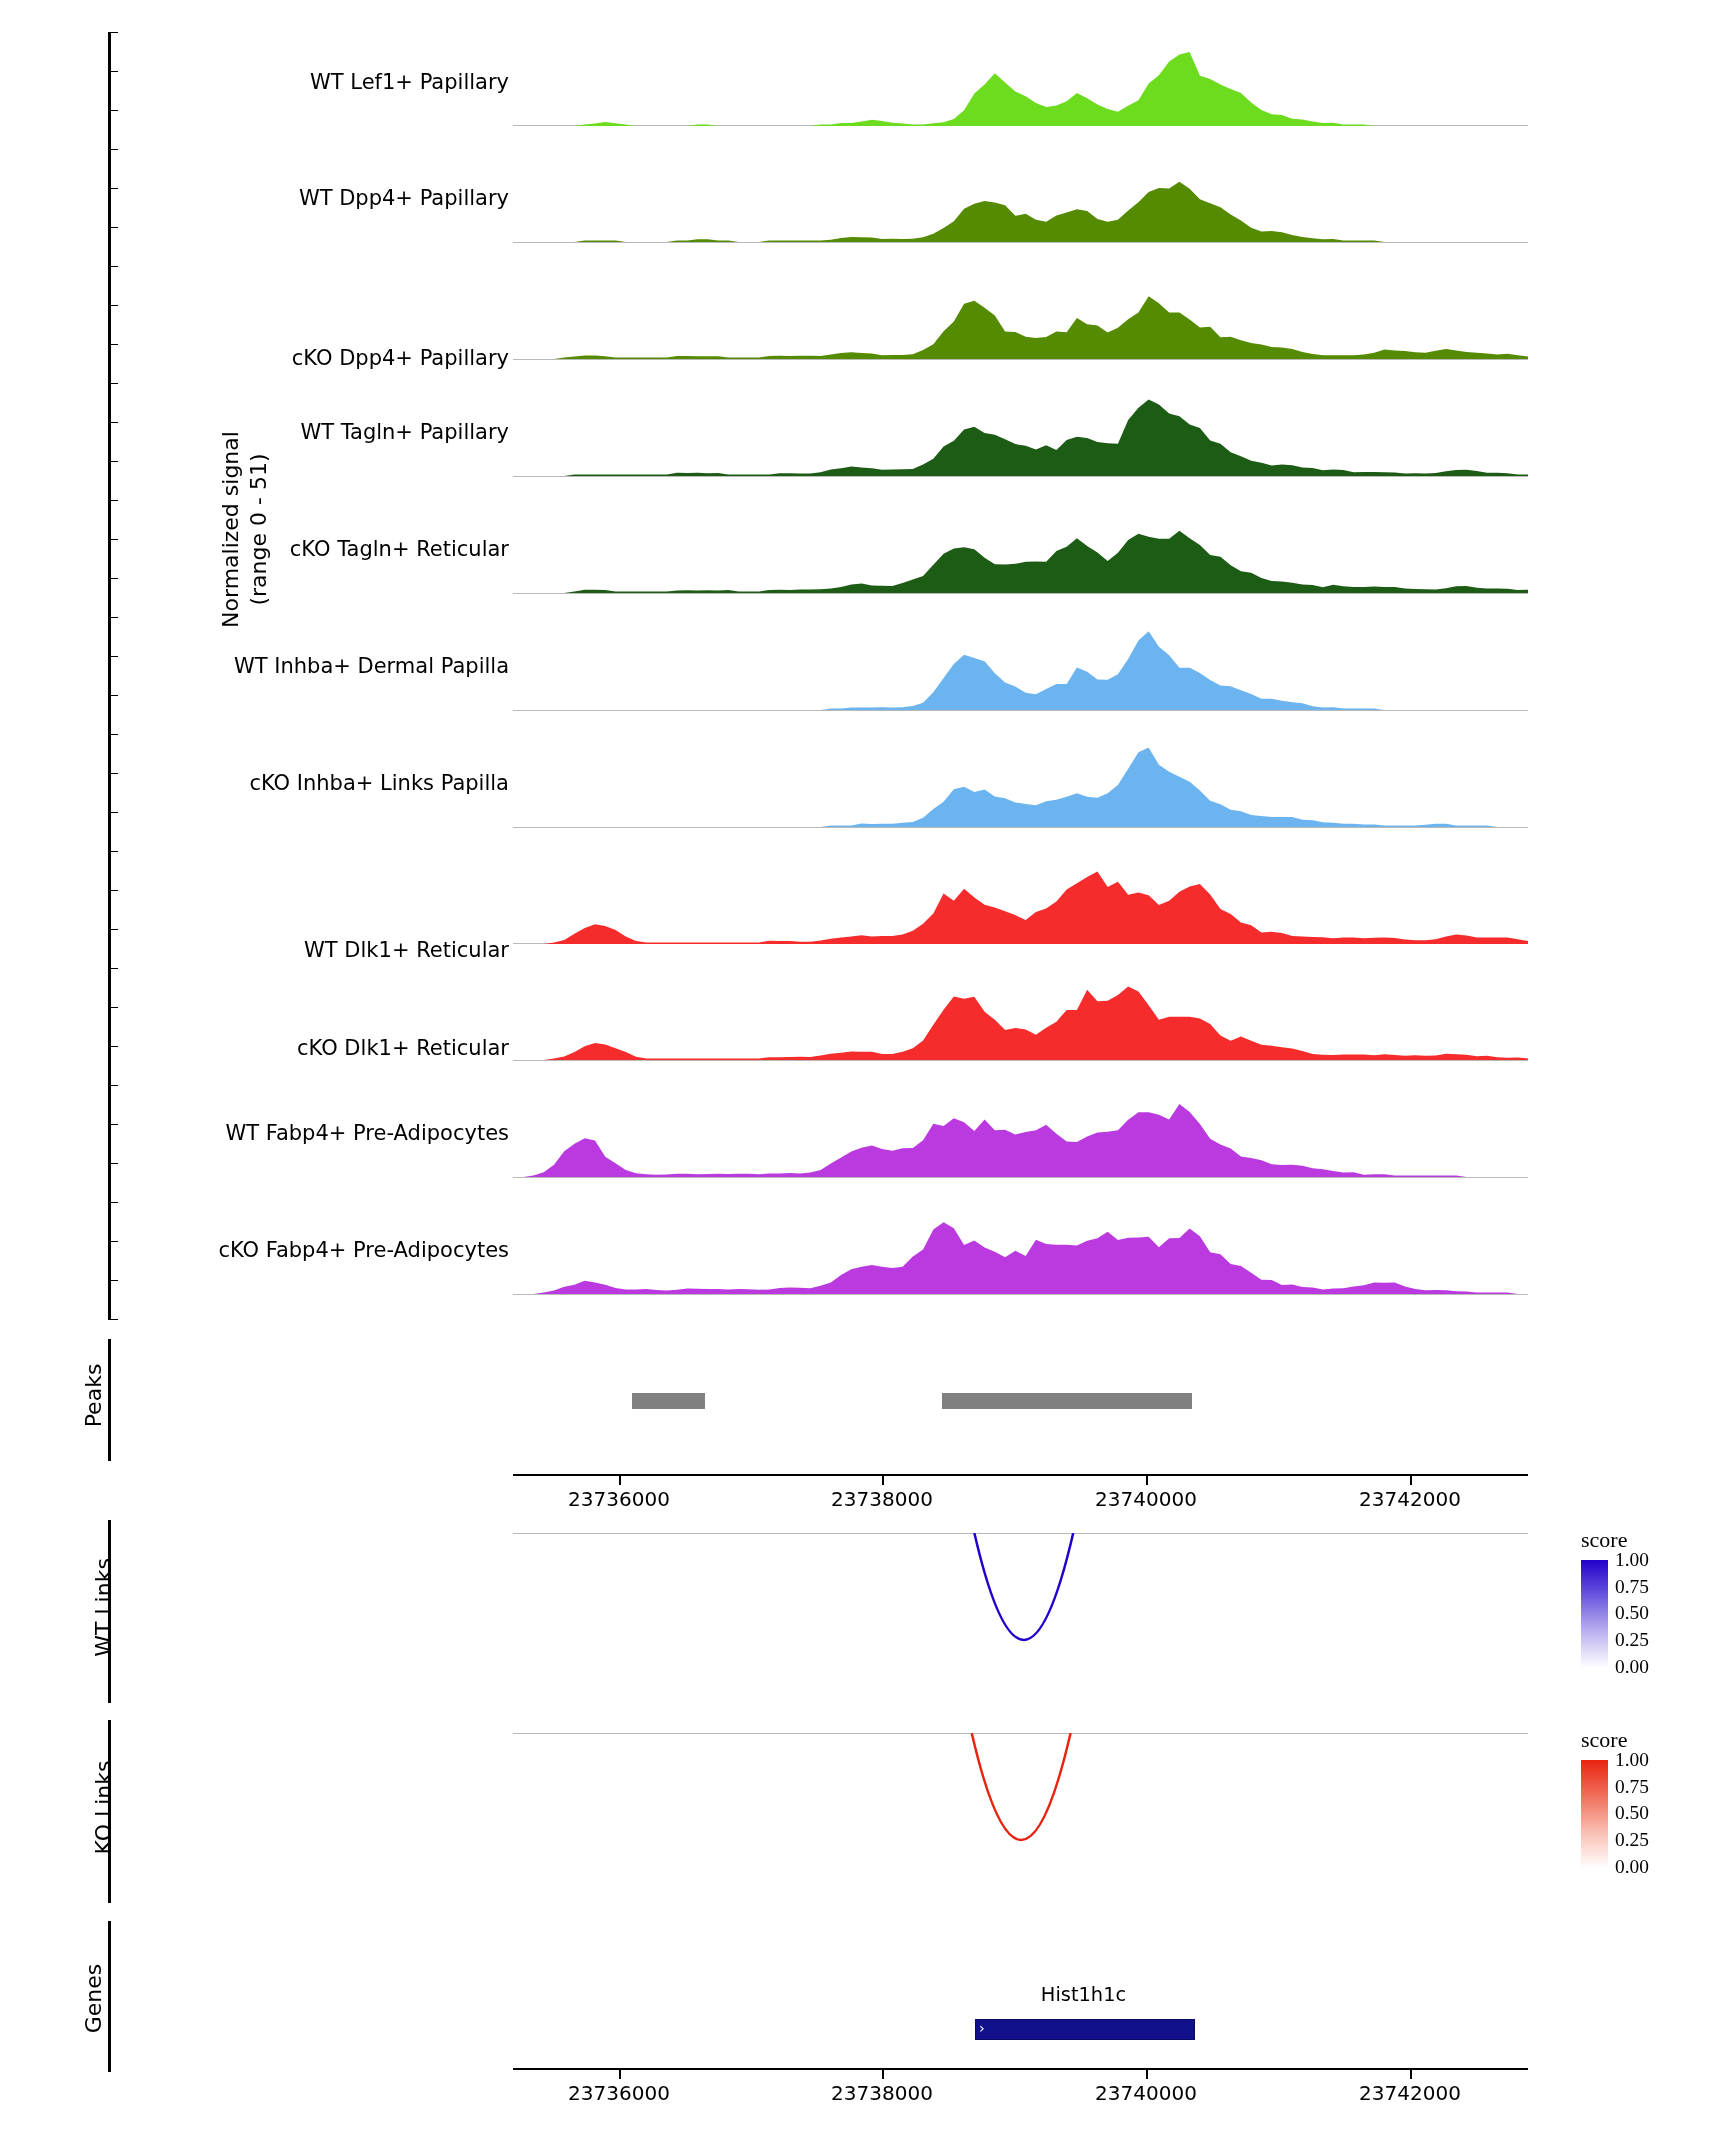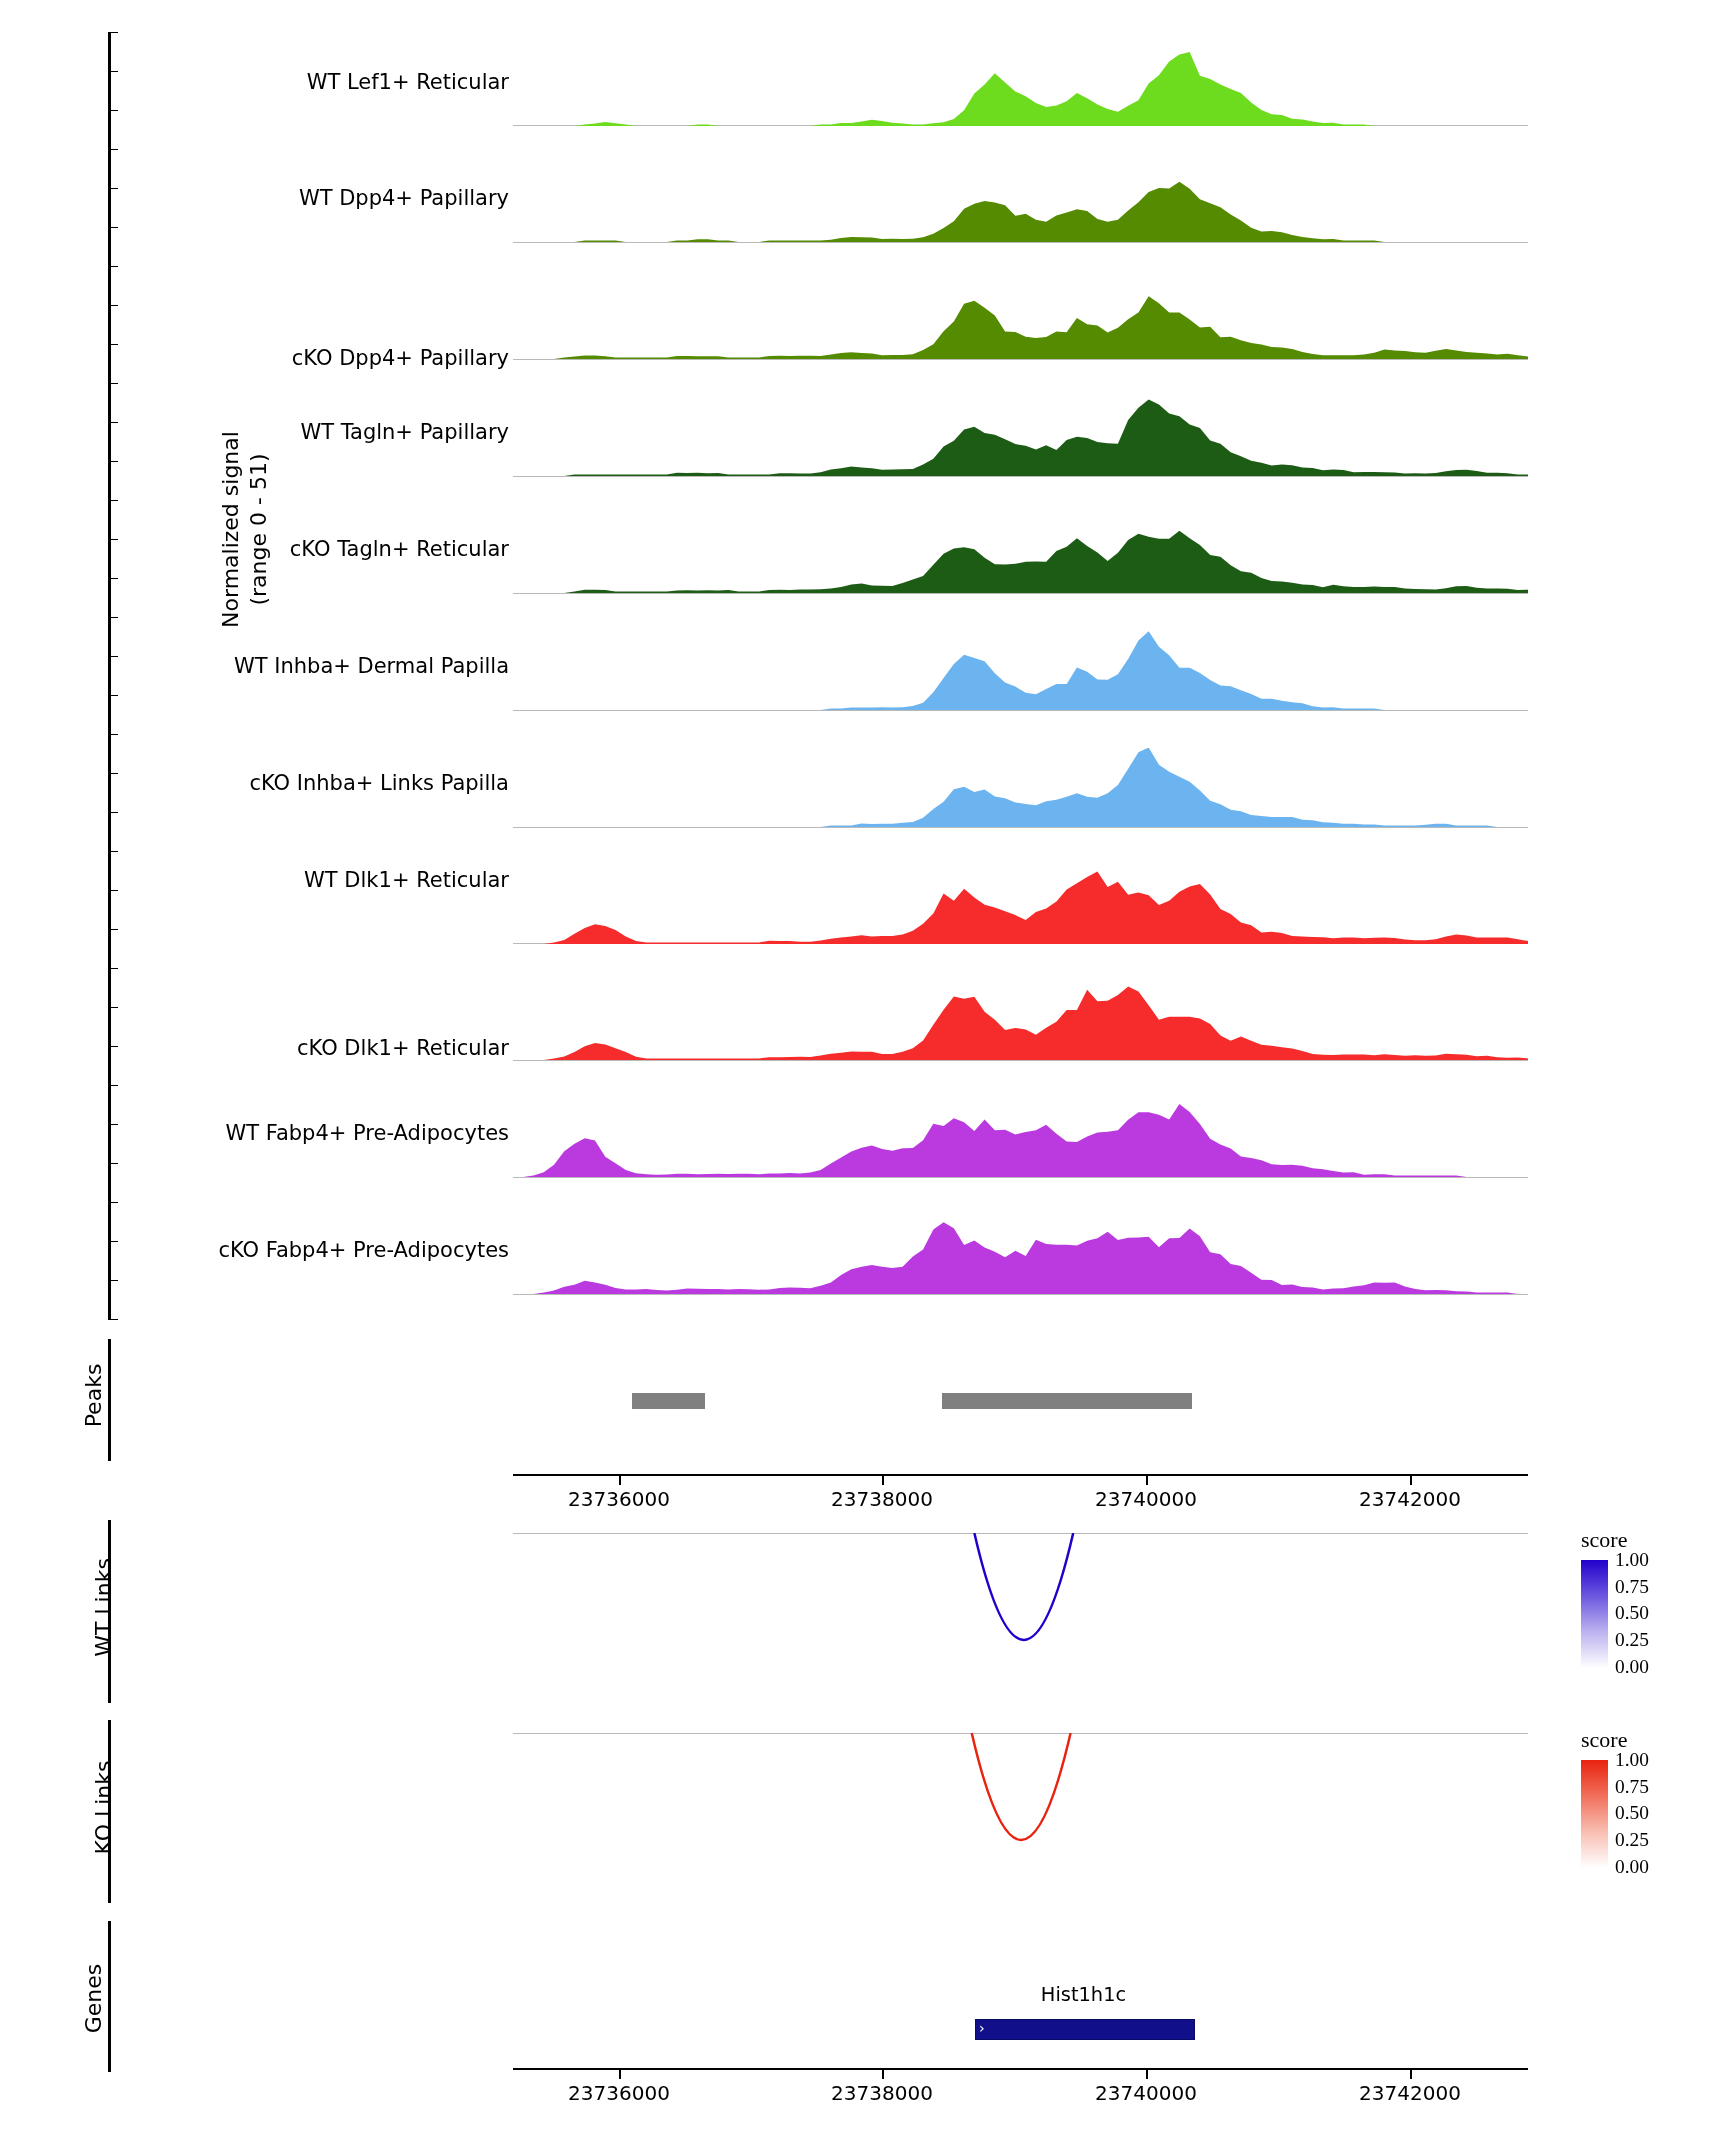--- a/index.html
+++ b/index.html
@@ -199,21 +199,21 @@
         <div class="tick" style="top: 1170px;"></div>
         <div class="tick" style="top: 1209px;"></div>
         <div class="tick" style="top: 1248px;"></div>
         <div class="tick" style="top: 1287px;"></div>
       </div>
 
     <div class="ylabel-coverage">Normalized signal
 (range 0 - 51)</div>
 
     <div id="tracks">
-        <div class="track-label" style="top: 70px;">WT Lef1+ Reticular</div>
+        <div class="track-label" style="top: 70px;">WT Lef1+ Papillary</div>
         <div class="baseline" style="top: 125px;"></div>
         <svg width="1015" height="82" style="position: absolute; left: 513px; top: 47px;" viewBox="0 0 1416 114">
           <polygon points="0,110 0.0,110.0 14.3,110.0 28.6,110.0 42.9,110.0 57.2,110.0 71.5,110.0 85.8,110.0 100.1,107.8 114.4,106.6 128.7,104.6 143.0,106.1 157.3,107.8 171.6,110.0 185.9,110.0 200.2,110.0 214.5,110.0 228.8,110.0 243.2,110.0 257.5,107.8 271.8,107.8 286.1,110.0 300.4,110.0 314.7,110.0 329.0,110.0 343.3,110.0 357.6,110.0 371.9,110.0 386.2,110.0 400.5,110.0 414.8,110.0 429.1,107.8 443.4,107.8 457.7,105.9 472.0,105.7 486.3,103.9 500.6,101.3 514.9,103.0 529.2,105.4 543.5,106.5 557.8,107.8 572.1,107.8 586.4,106.1 600.7,104.7 615.0,100.1 629.3,87.9 643.6,64.6 657.9,52.0 672.2,36.5 686.5,49.5 700.8,61.8 715.2,68.4 729.5,77.9 743.8,83.5 758.1,81.4 772.4,75.4 786.7,64.1 801.0,71.3 815.3,80.1 829.6,86.3 843.9,90.3 858.2,81.6 872.5,74.1 886.8,50.8 901.1,39.1 915.4,20.1 929.7,10.4 944.0,6.8 958.3,39.9 972.6,44.4 986.9,52.1 1001.2,58.5 1015.5,63.9 1029.8,77.2 1044.1,87.8 1058.4,93.5 1072.7,94.6 1087.0,99.9 1101.3,101.1 1115.6,103.9 1129.9,106.0 1144.2,105.5 1158.5,107.8 1172.8,107.8 1187.2,107.8 1201.5,110.0 1215.8,110.0 1230.1,110.0 1244.4,110.0 1258.7,110.0 1273.0,110.0 1287.3,110.0 1301.6,110.0 1315.9,110.0 1330.2,110.0 1344.5,110.0 1358.8,110.0 1373.1,110.0 1387.4,110.0 1401.7,110.0 1416.0,110.0 1416,110" fill="#6ddb1e"></polygon>
         </svg>
         <div class="track-label" style="top: 186px;">WT Dpp4+ Papillary</div>
         <div class="baseline" style="top: 242px;"></div>
         <svg width="1015" height="82" style="position: absolute; left: 513px; top: 163px;" viewBox="0 0 1416 114">
           <polygon points="0,110 0.0,110.0 14.3,110.0 28.6,110.0 42.9,110.0 57.2,110.0 71.5,110.0 85.8,110.0 100.1,107.8 114.4,107.8 128.7,107.8 143.0,107.8 157.3,110.0 171.6,110.0 185.9,110.0 200.2,110.0 214.5,110.0 228.8,107.8 243.2,107.8 257.5,106.2 271.8,106.3 286.1,107.8 300.4,107.8 314.7,110.0 329.0,110.0 343.3,110.0 357.6,107.8 371.9,107.8 386.2,107.8 400.5,107.8 414.8,107.8 429.1,107.8 443.4,106.8 457.7,104.4 472.0,102.9 486.3,103.4 500.6,103.9 514.9,105.9 529.2,105.5 543.5,105.8 557.8,105.4 572.1,103.5 586.4,98.6 600.7,90.6 615.0,81.0 629.3,63.5 643.6,56.8 657.9,52.8 672.2,54.8 686.5,58.7 700.8,73.5 715.2,70.6 729.5,79.1 743.8,81.9 758.1,73.2 772.4,69.0 786.7,64.2 801.0,66.9 815.3,77.9 829.6,81.9 843.9,78.9 858.2,66.0 872.5,54.6 886.8,40.2 901.1,34.7 915.4,35.5 929.7,26.1 944.0,35.6 958.3,50.4 972.6,55.8 986.9,61.6 1001.2,71.7 1015.5,80.0 1029.8,90.0 1044.1,95.4 1058.4,94.7 1072.7,96.5 1087.0,100.3 1101.3,103.0 1115.6,104.9 1129.9,106.2 1144.2,105.8 1158.5,107.8 1172.8,107.8 1187.2,107.8 1201.5,107.8 1215.8,110.0 1230.1,110.0 1244.4,110.0 1258.7,110.0 1273.0,110.0 1287.3,110.0 1301.6,110.0 1315.9,110.0 1330.2,110.0 1344.5,110.0 1358.8,110.0 1373.1,110.0 1387.4,110.0 1401.7,110.0 1416.0,110.0 1416,110" fill="#558b00"></polygon>
         </svg>
         <div class="track-label" style="top: 303px; margin-top: 43px;">cKO Dpp4+ Papillary</div>
@@ -234,21 +234,21 @@
         <div class="track-label" style="top: 654px;">WT Inhba+ Dermal Papilla</div>
         <div class="baseline" style="top: 710px;"></div>
         <svg width="1015" height="82" style="position: absolute; left: 513px; top: 631px;" viewBox="0 0 1416 114">
           <polygon points="0,110 0.0,110.0 14.3,110.0 28.6,110.0 42.9,110.0 57.2,110.0 71.5,110.0 85.8,110.0 100.1,110.0 114.4,110.0 128.7,110.0 143.0,110.0 157.3,110.0 171.6,110.0 185.9,110.0 200.2,110.0 214.5,110.0 228.8,110.0 243.2,110.0 257.5,110.0 271.8,110.0 286.1,110.0 300.4,110.0 314.7,110.0 329.0,110.0 343.3,110.0 357.6,110.0 371.9,110.0 386.2,110.0 400.5,110.0 414.8,110.0 429.1,110.0 443.4,107.8 457.7,107.8 472.0,106.5 486.3,106.6 500.6,106.6 514.9,106.3 529.2,106.6 543.5,106.1 557.8,104.5 572.1,99.9 586.4,85.2 600.7,65.3 615.0,45.8 629.3,32.9 643.6,37.5 657.9,42.1 672.2,58.8 686.5,71.7 700.8,77.3 715.2,86.1 729.5,87.9 743.8,80.7 758.1,73.7 772.4,73.7 786.7,50.8 801.0,56.7 815.3,67.4 829.6,67.9 843.9,60.3 858.2,38.9 872.5,13.0 886.8,0.1 901.1,21.8 915.4,33.5 929.7,51.2 944.0,50.9 958.3,58.3 972.6,68.3 986.9,75.7 1001.2,76.9 1015.5,82.4 1029.8,87.7 1044.1,94.3 1058.4,94.2 1072.7,97.0 1087.0,99.1 1101.3,100.7 1115.6,104.9 1129.9,106.5 1144.2,106.3 1158.5,107.8 1172.8,107.8 1187.2,107.8 1201.5,107.8 1215.8,110.0 1230.1,110.0 1244.4,110.0 1258.7,110.0 1273.0,110.0 1287.3,110.0 1301.6,110.0 1315.9,110.0 1330.2,110.0 1344.5,110.0 1358.8,110.0 1373.1,110.0 1387.4,110.0 1401.7,110.0 1416.0,110.0 1416,110" fill="#6cb4f0"></polygon>
         </svg>
         <div class="track-label" style="top: 771px;">cKO Inhba+ Links Papilla</div>
         <div class="baseline" style="top: 827px;"></div>
         <svg width="1015" height="82" style="position: absolute; left: 513px; top: 748px;" viewBox="0 0 1416 114">
           <polygon points="0,110 0.0,110.0 14.3,110.0 28.6,110.0 42.9,110.0 57.2,110.0 71.5,110.0 85.8,110.0 100.1,110.0 114.4,110.0 128.7,110.0 143.0,110.0 157.3,110.0 171.6,110.0 185.9,110.0 200.2,110.0 214.5,110.0 228.8,110.0 243.2,110.0 257.5,110.0 271.8,110.0 286.1,110.0 300.4,110.0 314.7,110.0 329.0,110.0 343.3,110.0 357.6,110.0 371.9,110.0 386.2,110.0 400.5,110.0 414.8,110.0 429.1,110.0 443.4,107.8 457.7,107.8 472.0,107.8 486.3,105.3 500.6,105.7 514.9,105.6 529.2,105.5 543.5,104.1 557.8,102.9 572.1,97.0 586.4,85.0 600.7,74.7 615.0,57.2 629.3,53.9 643.6,61.2 657.9,57.6 672.2,67.4 686.5,70.0 700.8,75.8 715.2,78.1 729.5,79.5 743.8,74.0 758.1,71.9 772.4,67.8 786.7,62.8 801.0,67.7 815.3,69.3 829.6,63.1 843.9,51.3 858.2,28.9 872.5,5.8 886.8,-0.9 901.1,23.2 915.4,32.8 929.7,40.0 944.0,46.9 958.3,59.1 972.6,73.5 986.9,78.4 1001.2,86.1 1015.5,87.9 1029.8,93.3 1044.1,94.6 1058.4,96.2 1072.7,96.0 1087.0,96.0 1101.3,99.8 1115.6,100.7 1129.9,103.3 1144.2,104.0 1158.5,105.5 1172.8,105.5 1187.2,106.6 1201.5,106.4 1215.8,107.8 1230.1,107.8 1244.4,107.8 1258.7,107.8 1273.0,106.7 1287.3,105.4 1301.6,105.6 1315.9,107.8 1330.2,107.8 1344.5,107.8 1358.8,107.8 1373.1,110.0 1387.4,110.0 1401.7,110.0 1416.0,110.0 1416,110" fill="#6cb4f0"></polygon>
         </svg>
-        <div class="track-label" style="top: 868px;">WT Dlk1+ Reticular</div>
+        <div class="track-label" style="top: 938px;">WT Dlk1+ Reticular</div>
         <div class="baseline" style="top: 943px;"></div>
         <svg width="1015" height="82" style="position: absolute; left: 513px; top: 865px;" viewBox="0 0 1416 114">
           <polygon points="0,110 0.0,110.0 14.3,110.0 28.6,110.0 42.9,110.0 57.2,107.8 71.5,104.6 85.8,95.6 100.1,87.6 114.4,82.3 128.7,85.0 143.0,90.5 157.3,99.4 171.6,105.9 185.9,107.8 200.2,107.8 214.5,107.8 228.8,107.8 243.2,107.8 257.5,107.8 271.8,107.8 286.1,107.8 300.4,107.8 314.7,107.8 329.0,107.8 343.3,107.8 357.6,105.5 371.9,105.9 386.2,105.7 400.5,106.8 414.8,106.8 429.1,105.2 443.4,102.6 457.7,100.9 472.0,99.6 486.3,97.8 500.6,99.7 514.9,98.7 529.2,98.7 543.5,96.9 557.8,91.7 572.1,81.7 586.4,67.5 600.7,39.5 615.0,49.6 629.3,32.9 643.6,45.0 657.9,55.1 672.2,59.1 686.5,64.2 700.8,69.7 715.2,76.7 729.5,65.4 743.8,60.6 758.1,50.8 772.4,33.9 786.7,25.3 801.0,16.7 815.3,8.9 829.6,30.5 843.9,23.0 858.2,41.2 872.5,38.0 886.8,42.0 901.1,55.5 915.4,49.7 929.7,37.1 944.0,29.8 958.3,26.4 972.6,40.8 986.9,61.2 1001.2,68.0 1015.5,80.1 1029.8,83.9 1044.1,94.1 1058.4,92.9 1072.7,94.7 1087.0,98.9 1101.3,99.4 1115.6,100.3 1129.9,100.7 1144.2,102.1 1158.5,100.9 1172.8,100.8 1187.2,102.1 1201.5,101.4 1215.8,101.0 1230.1,101.7 1244.4,103.8 1258.7,104.9 1273.0,104.7 1287.3,103.5 1301.6,99.6 1315.9,96.7 1330.2,98.3 1344.5,100.9 1358.8,101.1 1373.1,100.9 1387.4,100.8 1401.7,103.3 1416.0,105.8 1416,110" fill="#f62b2b"></polygon>
         </svg>
         <div class="track-label" style="top: 1036px;">cKO Dlk1+ Reticular</div>
         <div class="baseline" style="top: 1060px;"></div>
         <svg width="1015" height="82" style="position: absolute; left: 513px; top: 981px;" viewBox="0 0 1416 114">
           <polygon points="0,110 0.0,110.0 14.3,110.0 28.6,110.0 42.9,110.0 57.2,107.8 71.5,105.1 85.8,98.8 100.1,90.8 114.4,86.3 128.7,88.4 143.0,93.5 157.3,98.8 171.6,105.6 185.9,107.8 200.2,107.8 214.5,107.8 228.8,107.8 243.2,107.8 257.5,107.8 271.8,107.8 286.1,107.8 300.4,107.8 314.7,107.8 329.0,107.8 343.3,107.8 357.6,106.1 371.9,106.1 386.2,105.7 400.5,105.6 414.8,105.8 429.1,103.6 443.4,101.3 457.7,99.8 472.0,98.0 486.3,98.5 500.6,98.4 514.9,101.7 529.2,101.8 543.5,98.5 557.8,93.6 572.1,82.7 586.4,61.0 600.7,39.8 615.0,21.3 629.3,24.5 643.6,21.8 657.9,42.8 672.2,54.0 686.5,68.2 700.8,65.3 715.2,67.4 729.5,74.8 743.8,65.1 758.1,56.5 772.4,40.2 786.7,40.1 801.0,12.1 815.3,28.0 829.6,27.5 843.9,19.4 858.2,7.5 872.5,14.6 886.8,33.5 901.1,53.9 915.4,49.7 929.7,49.8 944.0,49.8 958.3,52.2 972.6,59.7 986.9,75.8 1001.2,83.1 1015.5,77.2 1029.8,83.2 1044.1,88.7 1058.4,90.3 1072.7,92.2 1087.0,94.1 1101.3,97.6 1115.6,101.8 1129.9,102.7 1144.2,102.9 1158.5,102.5 1172.8,102.3 1187.2,102.3 1201.5,103.4 1215.8,101.9 1230.1,103.0 1244.4,104.0 1258.7,103.5 1273.0,104.1 1287.3,103.9 1301.6,101.4 1315.9,102.1 1330.2,102.8 1344.5,104.7 1358.8,104.2 1373.1,106.2 1387.4,106.7 1401.7,106.5 1416.0,107.8 1416,110" fill="#f62b2b"></polygon>
         </svg>
         <div class="track-label" style="top: 1121px;">WT Fabp4+ Pre-Adipocytes</div>

